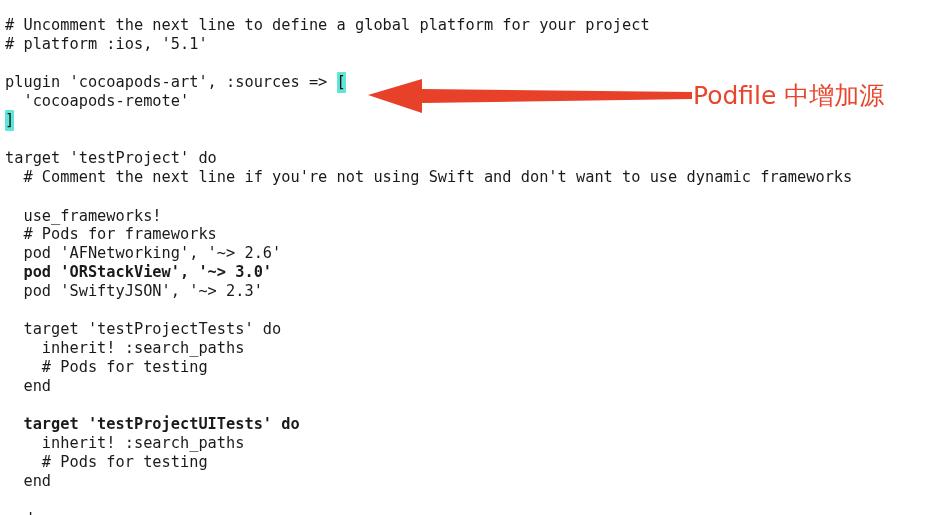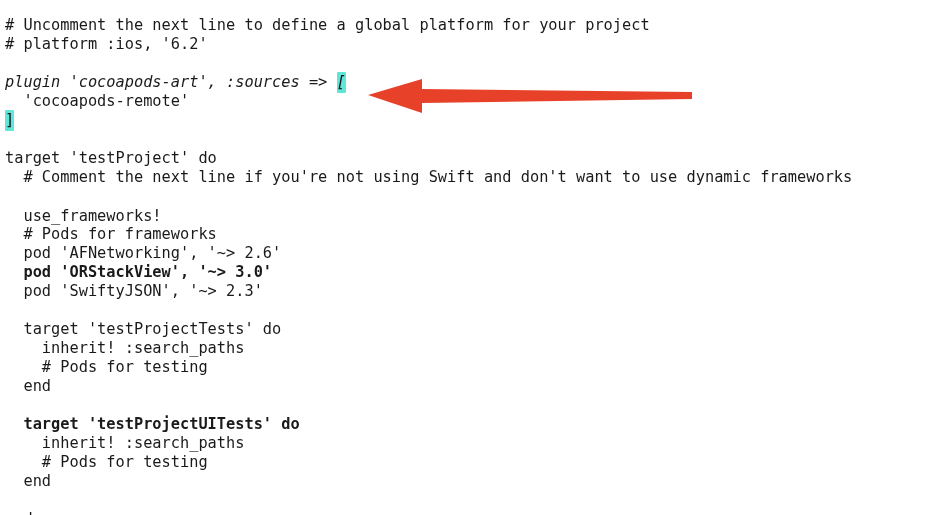--- a/index.html
+++ b/index.html
@@ -73,23 +73,23 @@
     white-space: pre;
     font-weight: 400;
   }
 </style>
 </head>
 <body>
 
 <div id="code-editor" style="background: rgb(255, 255, 255);">
   <div id="code-lines" style="color: rgb(26, 26, 26); font-size: 15.3px;">
       <div class="code-line" style="top: 0px;"># Uncomment the next line to define a global platform for your project</div>
-      <div class="code-line" style="top: 19px;"># platform :ios, '6.2'</div>
+      <div class="code-line" style="top: 19px;"># platform :ios, '5.1'</div>
       <div class="code-line" style="top: 38px;"></div>
-      <div class="code-line" style="top: 57px; font-style: italic;"><span>plugin 'cocoapods-art', :sources =&gt; </span><span class="hl" style="background: rgb(95, 230, 216);">[</span></div>
+      <div class="code-line" style="top: 57px;"><span>plugin 'cocoapods-art', :sources =&gt; </span><span class="hl" style="background: rgb(95, 230, 216);">[</span></div>
       <div class="code-line" style="top: 76px;">  'cocoapods-remote'</div>
       <div class="code-line" style="top: 95px;"><span class="hl" style="background: rgb(95, 230, 216);">]</span></div>
       <div class="code-line" style="top: 114px;"></div>
       <div class="code-line" style="top: 133px;">target 'testProject' do</div>
       <div class="code-line" style="top: 152px;">  # Comment the next line if you're not using Swift and don't want to use dynamic frameworks</div>
       <div class="code-line" style="top: 171px; margin-top: 20px;">  use_frameworks!</div>
       <div class="code-line" style="top: 190px;"></div>
       <div class="code-line" style="top: 209px;">  # Pods for frameworks</div>
       <div class="code-line" style="top: 228px;">  pod 'AFNetworking', '~&gt; 2.6'</div>
       <div class="code-line" style="top: 247px; font-weight: bold;">  pod 'ORStackView', '~&gt; 3.0'</div>
@@ -108,13 +108,14 @@
       <div class="code-line" style="top: 494px;">end</div>
     </div>
 </div>
 
 <div id="annotation-layer">
 
   <svg id="annotation-arrow" viewBox="0 0 340 55" width="340" height="55" xmlns="http://www.w3.org/2000/svg">
     <polygon id="arrow-shape" points="8,25 62,9 62,19 332,22 332,29 62,33 62,43" fill="#e8412a"></polygon>
   </svg>
 
+  <div id="annotation-text" style="color: rgb(232, 69, 44);">Podfile 中增加源</div>
 </div>
 
 </body></html>

